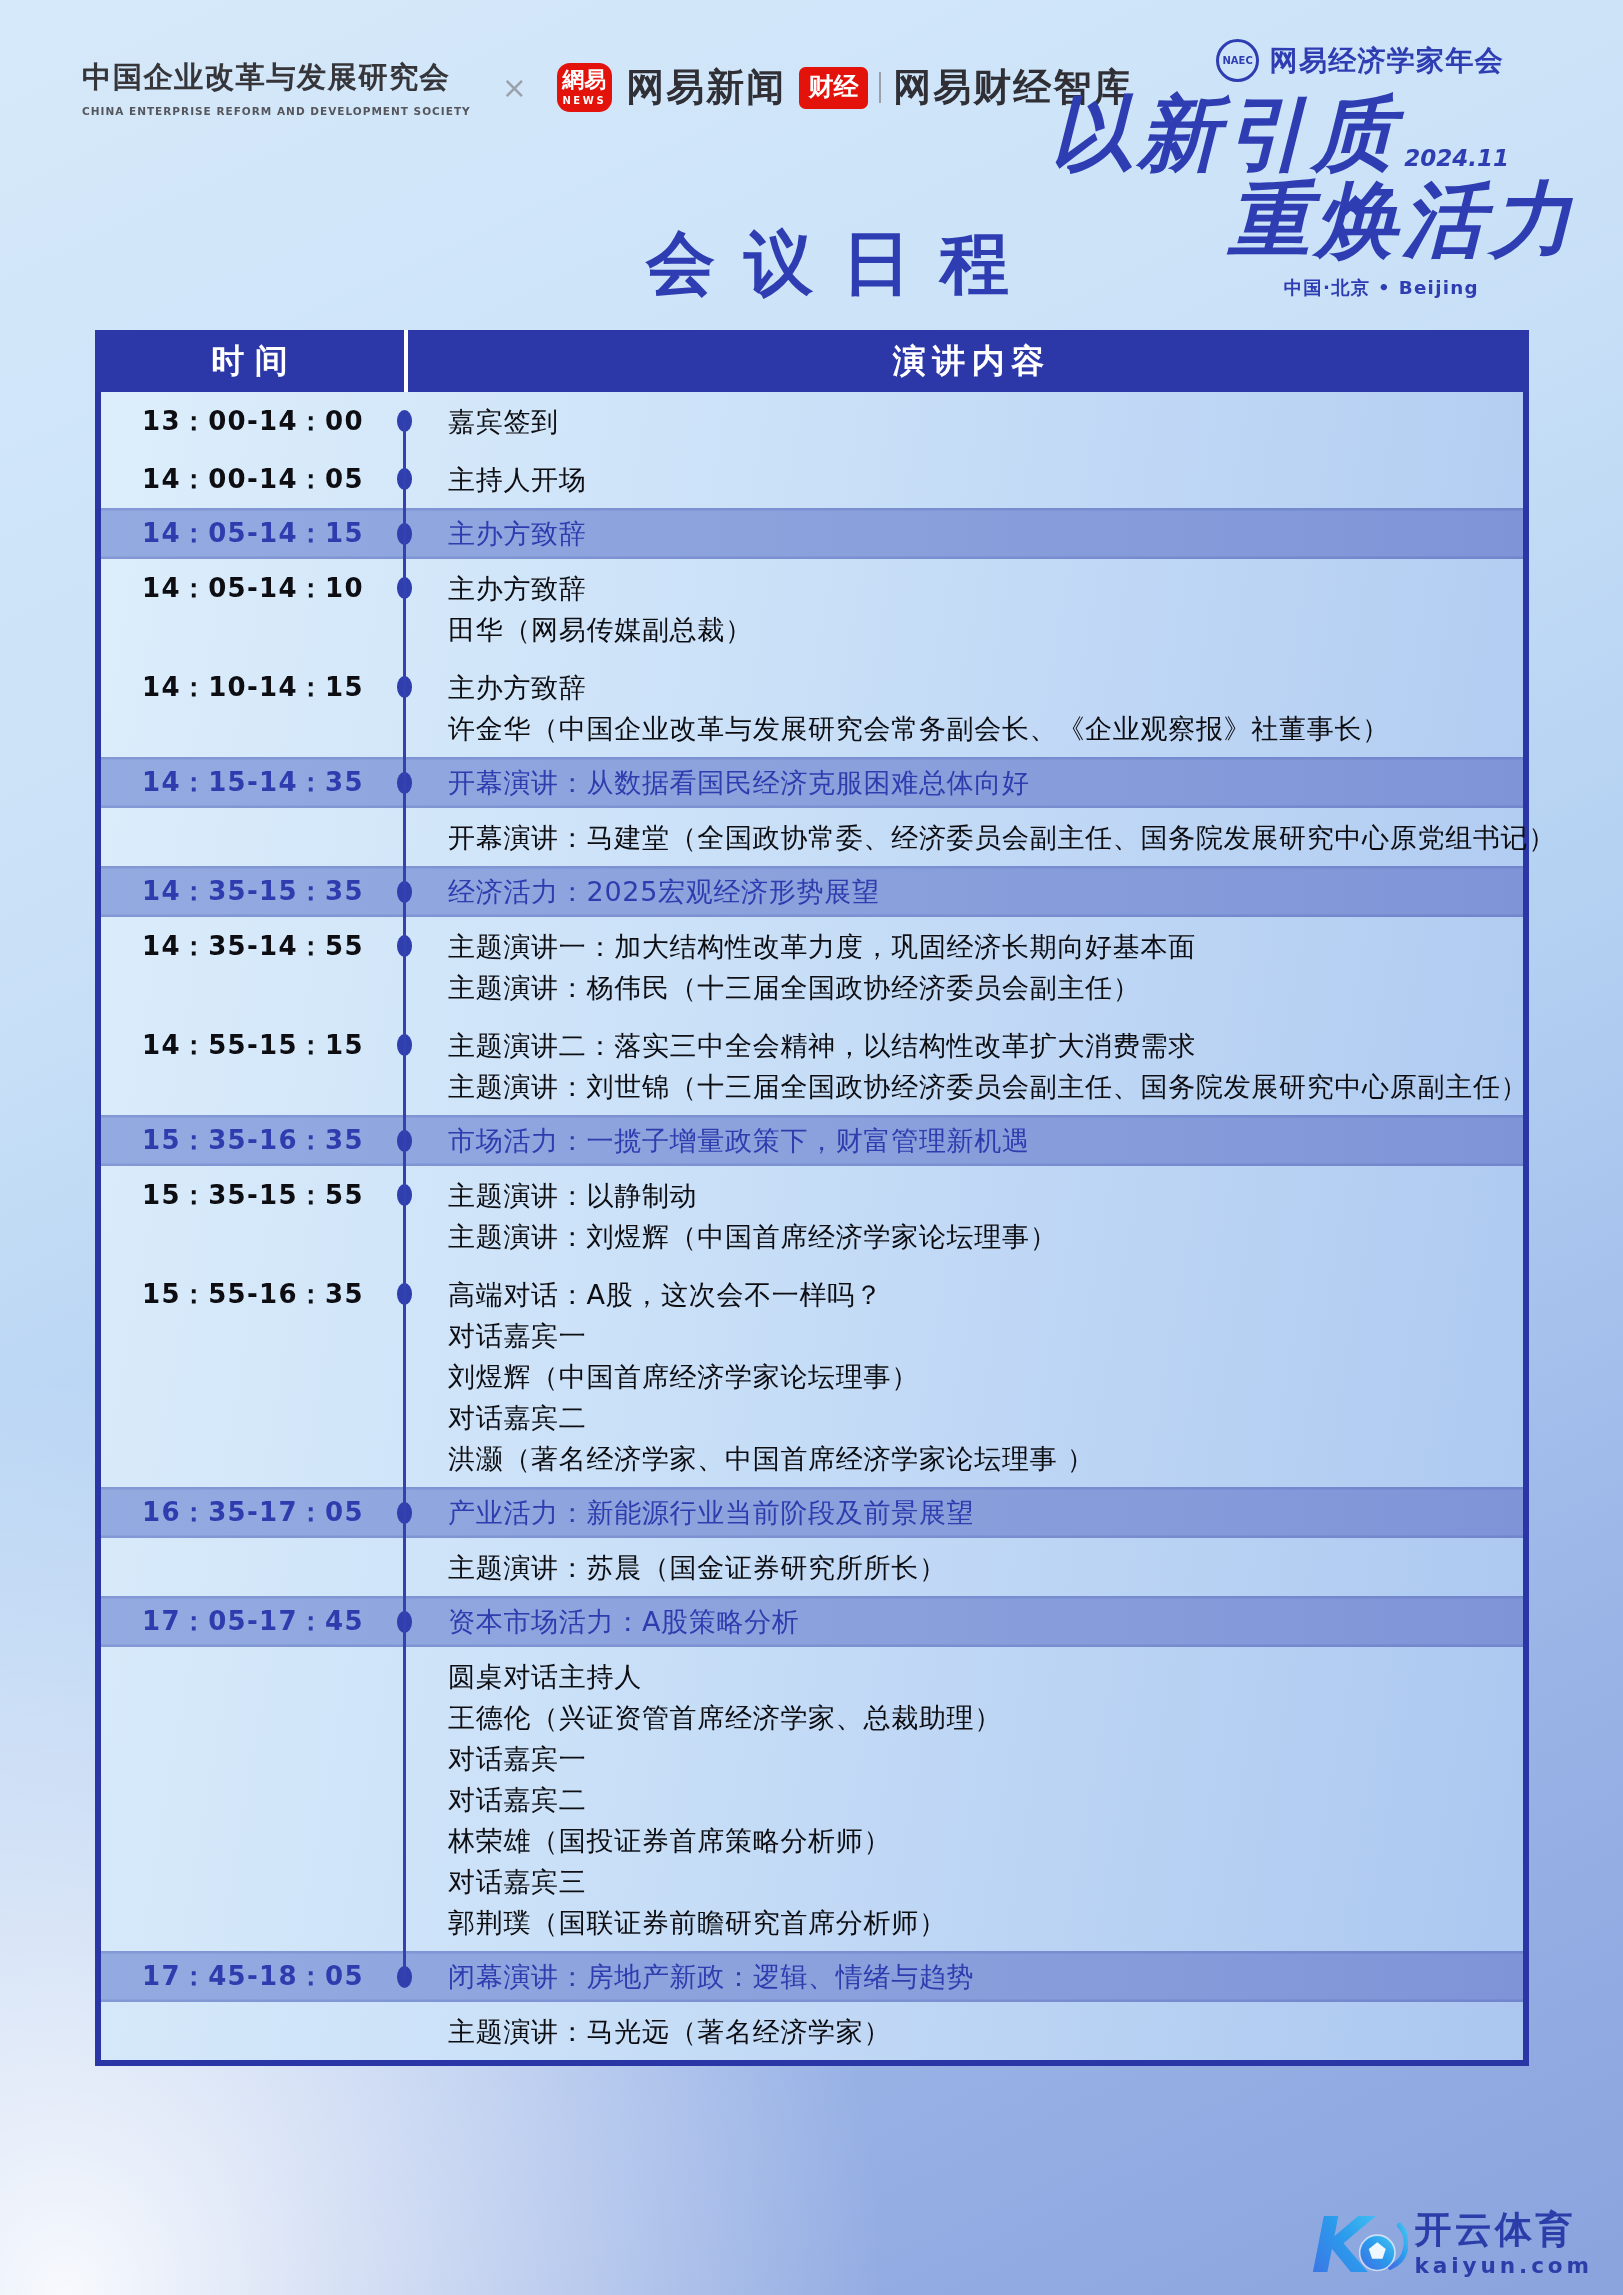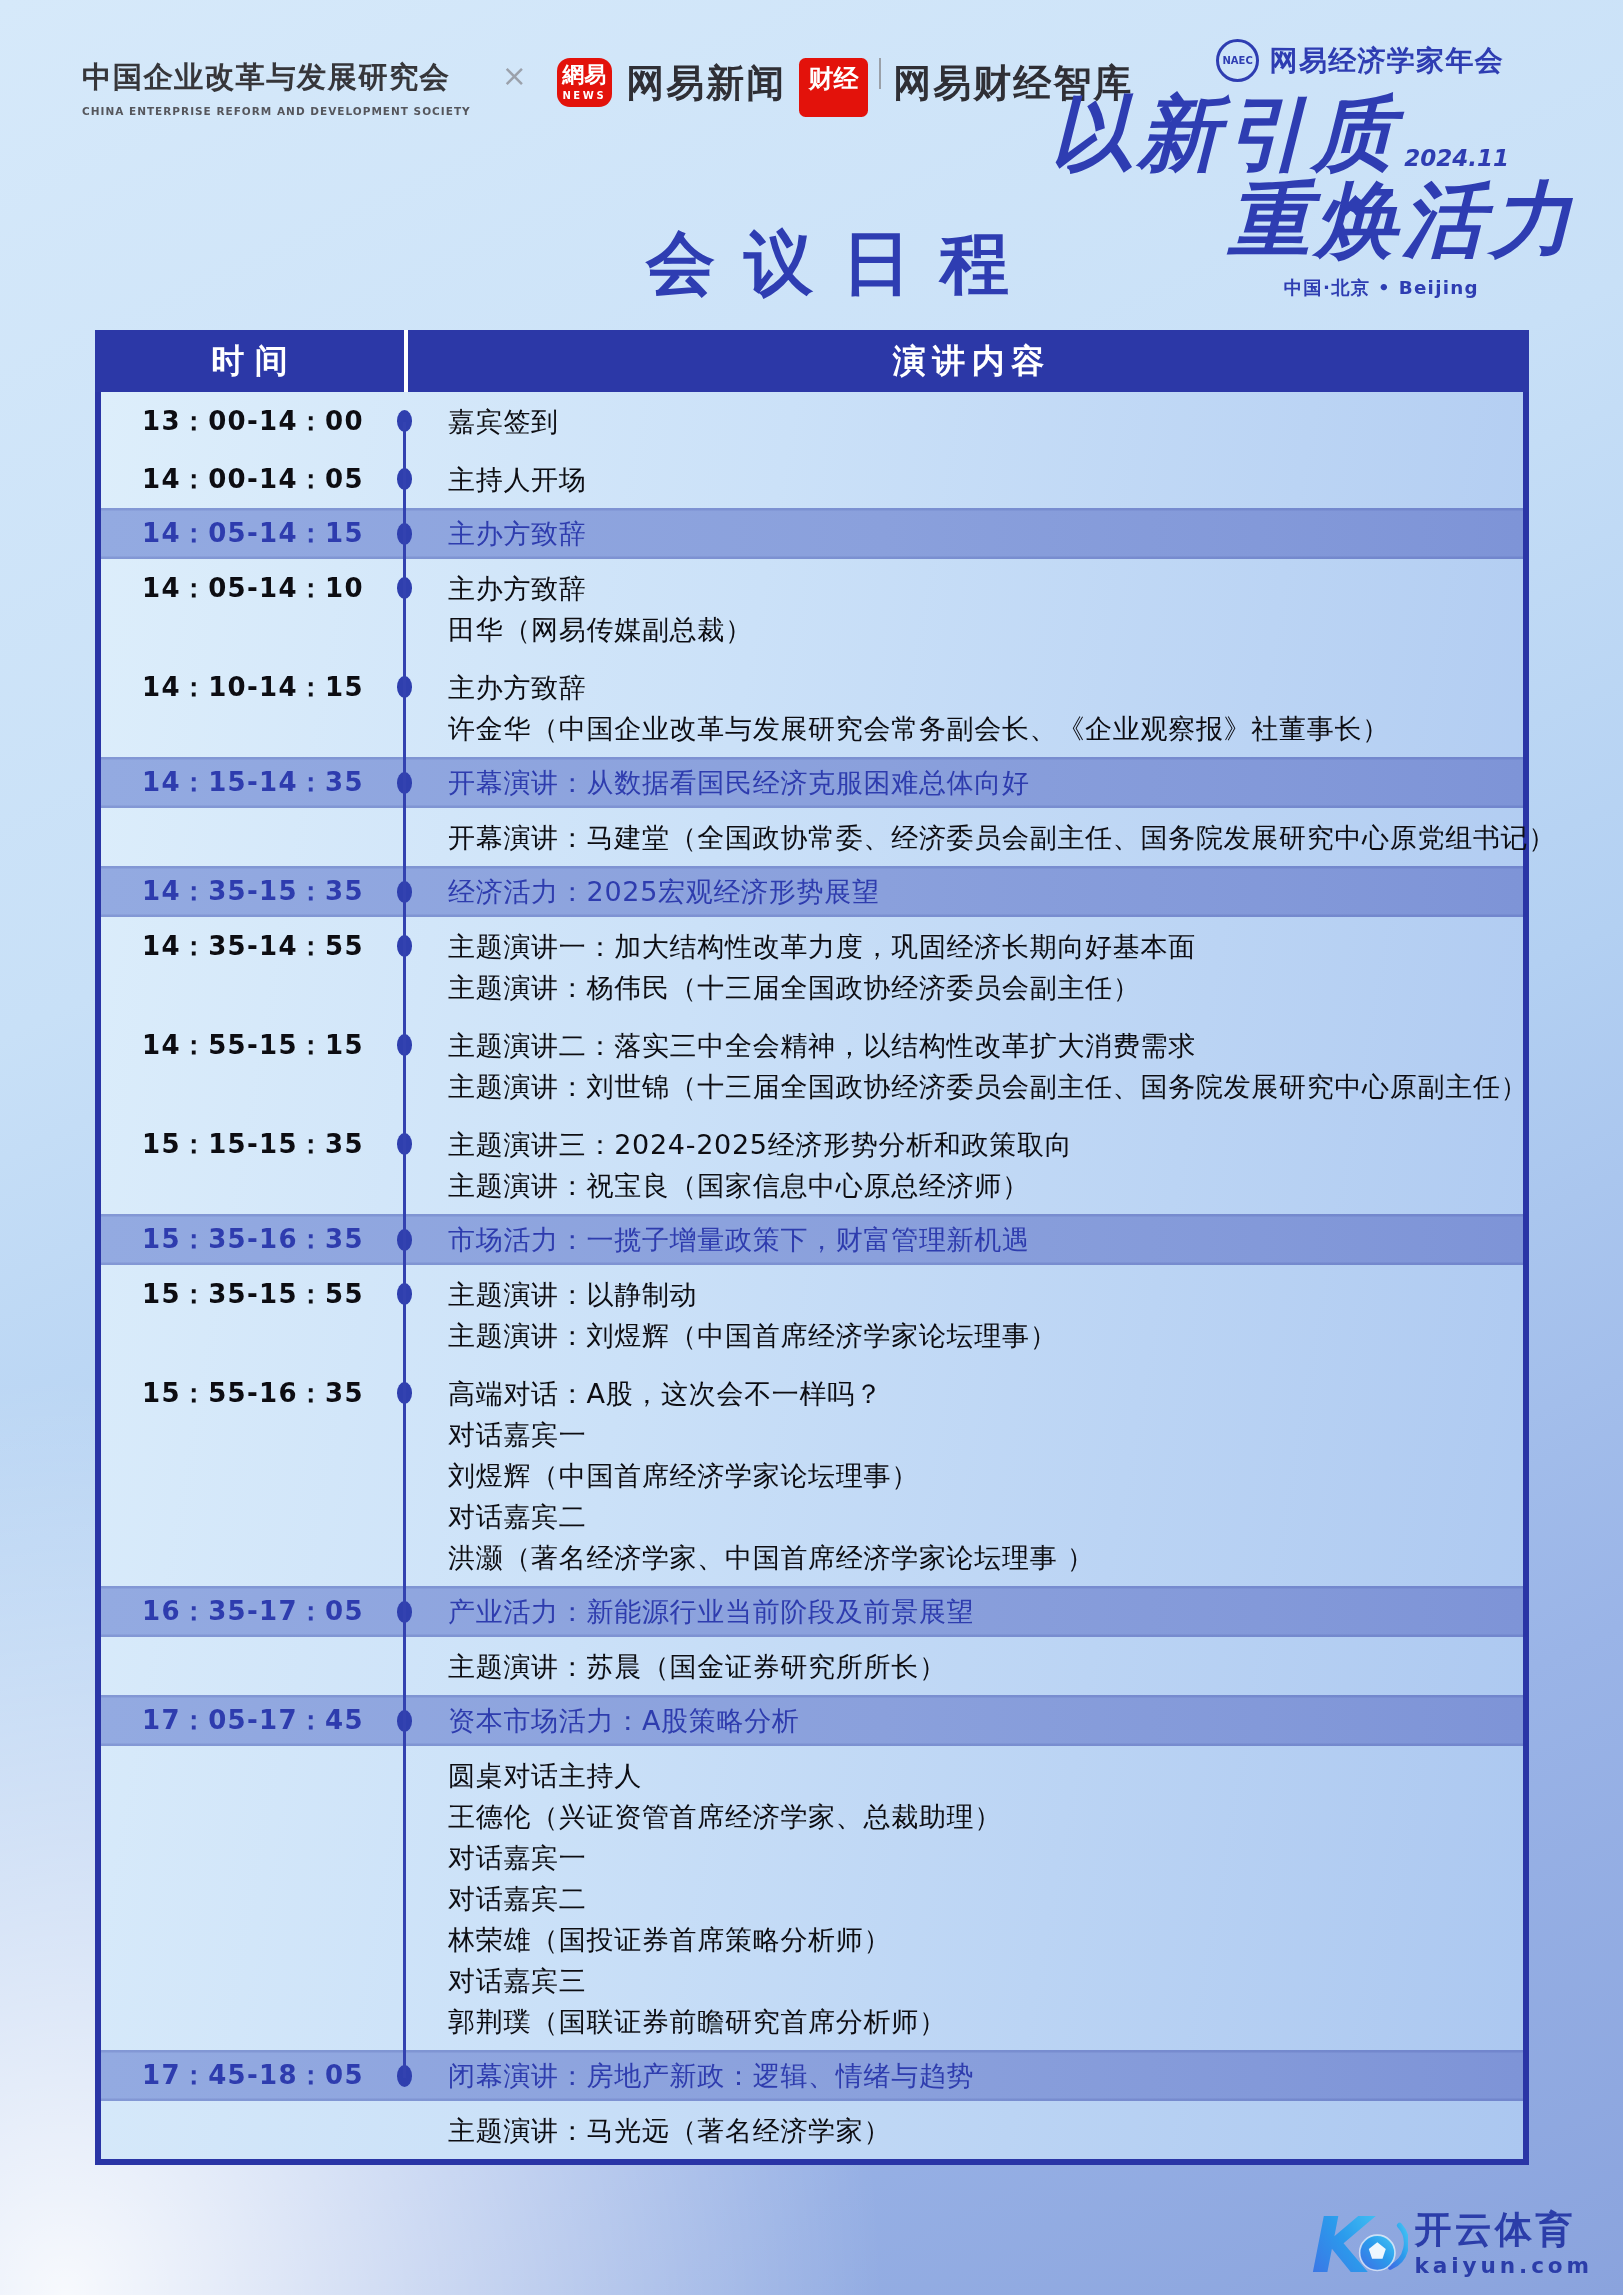--- a/index.html
+++ b/index.html
@@ -4,21 +4,21 @@
 <style>
   html,body{margin:0;padding:0;}
   .page{
     position:relative;width:1623px;height:2295px;overflow:hidden;
     font-family:"DejaVu Sans","Liberation Sans",sans-serif;
     background:
       radial-gradient(120% 95% at 4% 100%, rgba(255,255,255,0.92) 0%, rgba(255,255,255,0.0) 42%),
       linear-gradient(155deg,#d6e9fa 0%,#c8e0f7 34%,#b3d0f2 55%,#9ab4e7 78%,#8AA3DD 100%);
   }
   
-  .topbar{position:absolute;left:82px;top:58px;display:flex;}
+  .topbar{position:absolute;left:82px;top:58px;display:flex;align-items:center;}
   .org{display:flex;flex-direction:column;margin-right:31px;}
   .org-cn{font-size:29.4px;font-weight:900;color:#36363a;letter-spacing:1.3px;white-space:nowrap;}
   .org-en{font-size:10.5px;font-weight:700;color:#55565c;letter-spacing:1px;margin-top:7.2px;white-space:nowrap;}
   .xsep{font-size:30px;color:#9ba1ab;font-weight:400;margin-right:30px;}
   .ne-icon{width:55px;height:49px;background:#e3120b;border-radius:13px;color:#fff;display:flex;flex-direction:column;align-items:center;justify-content:center;margin-right:14.4px;flex:none;}
   .ne-icon .cn{font-size:22px;font-weight:900;line-height:1;}
   .ne-icon .news{font-size:10px;letter-spacing:2.6px;margin-top:4.6px;font-weight:700;}
   .ne-word{font-size:38px;font-weight:900;color:#2f2f35;letter-spacing:2px;margin-right:13px;white-space:nowrap;}
   .cj{background:#e3120b;color:#fff;font-size:25px;font-weight:900;padding:3.9px 9.2px 5.2px;border-radius:6.5px;margin-right:11.8px;}
   .vbar{width:2px;height:31px;background:#9aa0a8;margin-right:11.8px;}
@@ -174,28 +174,20 @@
           </div>
         </div>
         <div class="row">
           <div class="dot"></div>
           <div class="time">14：55-15：15</div>
           <div class="content">
             <div class="line">主题演讲二：落实三中全会精神，以结构性改革扩大消费需求</div>
             <div class="line">主题演讲：刘世锦（十三届全国政协经济委员会副主任、国务院发展研究中心原副主任）</div>
           </div>
         </div>
-        <div class="row">
-          <div class="dot"></div>
-          <div class="time">15：15-15：35</div>
-          <div class="content">
-            <div class="line">主题演讲三：2024-2025经济形势分析和政策取向</div>
-            <div class="line">主题演讲：祝宝良（国家信息中心原总经济师）</div>
-          </div>
-        </div>
         <div class="row hl">
           <div class="dot"></div>
           <div class="time">15：35-16：35</div>
           <div class="content">
             <div class="line">市场活力：一揽子增量政策下，财富管理新机遇</div>
           </div>
         </div>
         <div class="row">
           <div class="dot"></div>
           <div class="time">15：35-15：55</div>

